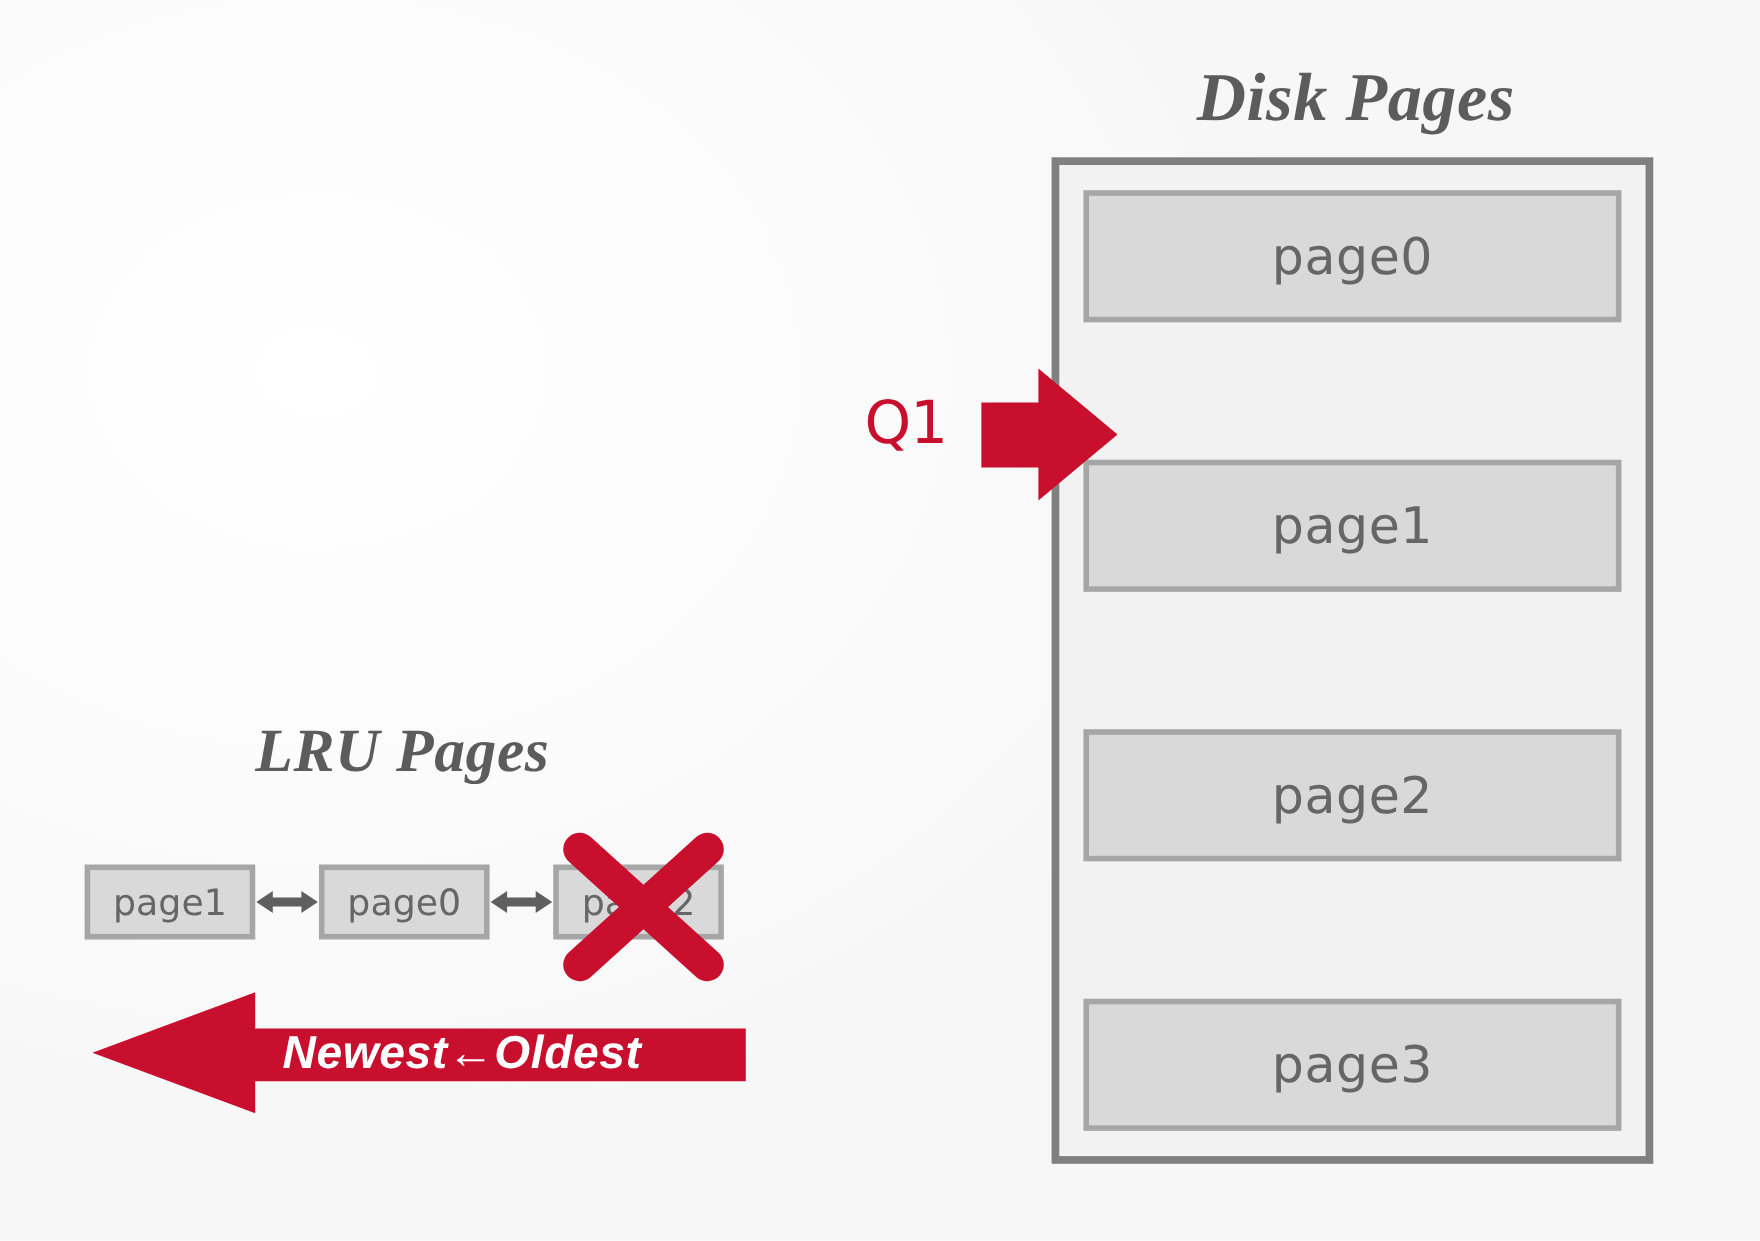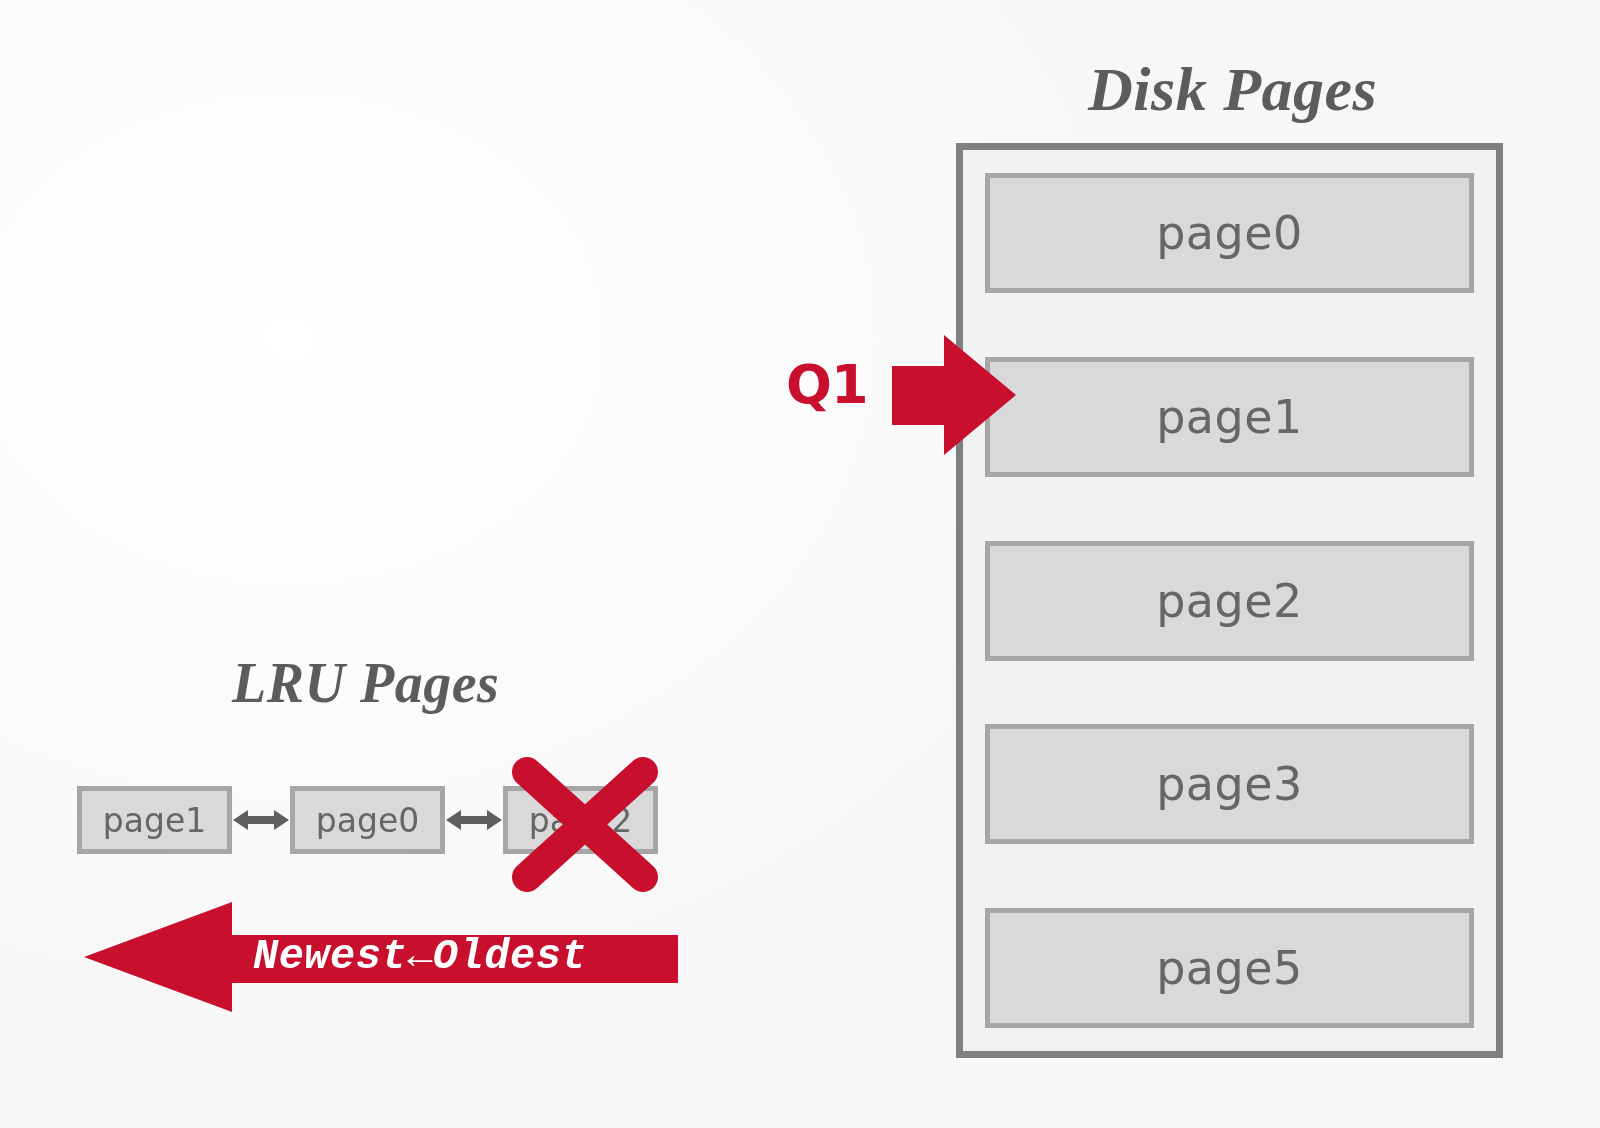--- a/index.html
+++ b/index.html
@@ -77,21 +77,21 @@
     left: 784px;
     top: 330px;
     width: 232px;
     height: 130px;
   }
   #q1-label {
     position: absolute;
     left: 2px;
     top: 28px;
     font-size: 54px;
-    font-weight: bold;
+    font-weight: normal;
     color: #c8102e;
     font-family: "DejaVu Sans", sans-serif;
     line-height: 1;
     letter-spacing: -1px;
   }
   #q1-arrow-svg {
     position: absolute;
     left: 108px;
     top: 0px;
   }
@@ -150,42 +150,41 @@
     position: absolute;
     left: 0;
     top: 0;
     width: 600px;
     height: 118px;
     display: flex;
     align-items: center;
     justify-content: center;
     padding-left: 80px;
     box-sizing: border-box;
-    font-family: Liberation Mono, monospace;
+    font-family: Liberation Sans, sans-serif;
     font-weight: bold;
     font-style: italic;
     font-size: 42px;
     color: #ffffff;
     white-space: nowrap;
     letter-spacing: 0.5px;
   }
 </style>
 </head>
 <body>
 
 <div id="canvas">
 
   <div id="disk-title" class="section-title">Disk Pages</div>
 
   <div id="disk-container">
     <div class="disk-page">page0</div>
     <div class="disk-page">page1</div>
     <div class="disk-page">page2</div>
     <div class="disk-page">page3</div>
-    <div class="disk-page">page5</div>
   </div>
 
   <div id="q1-group">
     <div id="q1-label">Q1</div>
     <svg id="q1-arrow-svg" width="124" height="130" viewBox="0 0 124 130">
       <polygon points="0,36 52,36 52,5 124,65 52,125 52,95 0,95" fill="#c8102e"></polygon>
     </svg>
   </div>
 
   <div id="lru-title" class="section-title">LRU Pages</div>

